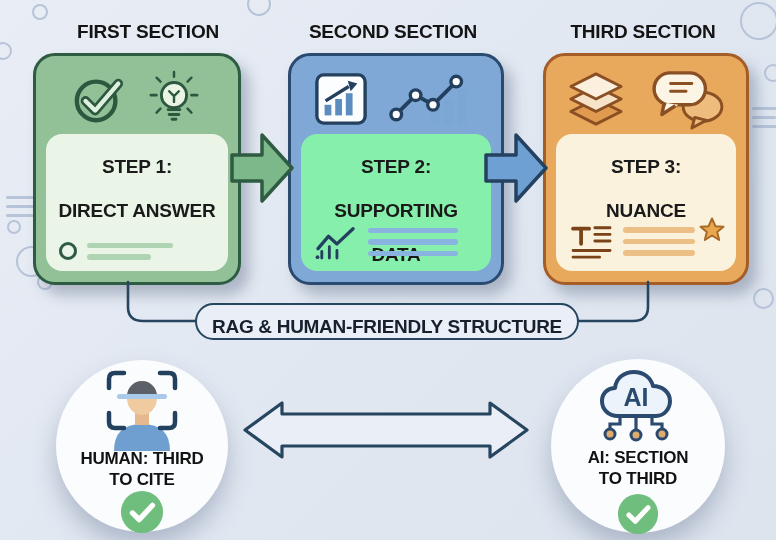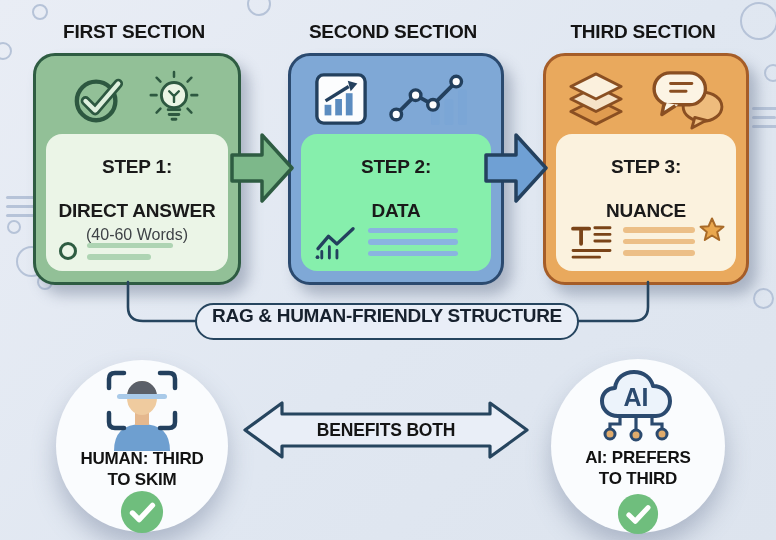--- a/index.html
+++ b/index.html
@@ -30,21 +30,21 @@
   .line-col{display:flex;flex-direction:column;gap:6px;margin-left:10px;}
   .ph-line{height:5.5px;border-radius:3px;}
   .bullet-dot{width:12px;height:12px;border:3.5px solid #2e5c42;border-radius:50%;background:#ebf5e7;}
   
   .flow-arrow{position:absolute;top:129px;}
   
   .overlay{position:absolute;left:0;top:0;pointer-events:none;}
   .pill{
     position:absolute;left:195px;top:303px;width:384px;height:37px;box-sizing:border-box;
     background:#e9eef7;border:2.6px solid #26455f;border-radius:19px;
-    display:flex;align-items:flex-start;justify-content:center;
+    display:flex;align-items:flex-end;justify-content:center;
     font-weight:bold;font-size:19px;letter-spacing:-0.3px;color:#17212e;
   }
   
   .big-circle{position:absolute;border-radius:50%;background:#fafcfe;box-shadow:0 14px 24px rgba(112,126,152,0.45);}
   .circle-left{left:56px;top:360px;width:172px;height:172px;}
   .circle-right{left:551px;top:359px;width:174px;height:174px;}
   .circle-icon{position:absolute;left:50%;transform:translateX(-50%);top:5px;}
   .circle-label{position:absolute;left:0;right:0;top:88px;text-align:center;font-weight:bold;font-size:17px;line-height:21px;letter-spacing:-0.2px;color:#121212;}
   .circle-label span{display:block;}
   .badge{position:absolute;left:50%;transform:translateX(-50%);bottom:-2px;}
@@ -66,21 +66,21 @@
   <div class="deco-line" style="left:752px;top:116px;width:24px;"></div>
   <div class="deco-line" style="left:752px;top:125px;width:26px;"></div>
   <div class="deco-line" style="left:6px;top:196px;width:42px;"></div>
   <div class="deco-line" style="left:6px;top:205px;width:38px;"></div>
   <div class="deco-line" style="left:6px;top:214px;width:42px;"></div>
   <div class="deco-circle" style="left:7px;top:220px;width:10px;height:10px;"></div>
   <div class="deco-circle" style="left:16px;top:246px;width:27px;height:27px;"></div>
   <div class="deco-circle" style="left:37px;top:274px;width:12px;height:12px;"></div>
   <div class="deco-circle" style="left:753px;top:288px;width:17px;height:17px;"></div>
 
-  <div class="sec-header" style="left:33px;width:202px;">FIRST SECTION</div>
+  <div class="sec-header" style="left:47px;width:202px;">FIRST SECTION</div>
   <div class="sec-header" style="left:288px;width:210px;">SECOND SECTION</div>
   <div class="sec-header" style="left:543px;width:200px;">THIRD SECTION</div>
 
   <div class="card card1">
     <div class="icon-row">
       <svg width="54" height="54" viewBox="0 0 56 56">
         <circle cx="25" cy="30" r="20" fill="none" stroke="#2d5840" stroke-width="4.5"></circle>
         <path d="M14 30 L24 40 L48 12" fill="none" stroke="#2d5840" stroke-width="10" stroke-linecap="round" stroke-linejoin="round"></path>
         <path d="M14 30 L24 40 L48 12" fill="none" stroke="#dff0de" stroke-width="4.5" stroke-linecap="round" stroke-linejoin="round"></path>
       </svg>
@@ -91,21 +91,20 @@
           <path d="M22 42 h12 M23 47 h10 M26 52 h4" stroke-width="3"></path>
           <path d="M28 8 V3 M14 13 L10 9 M42 13 L46 9 M10 27 H4 M46 27 H52 M14 41 L10 45 M42 41 L46 45" stroke-width="2.6"></path>
         </g>
       </svg>
     </div>
     <div class="panel panel1">
       <div class="step-title">
         <span>STEP 1:</span>
         <span>DIRECT ANSWER</span>
       </div>
-      <div class="subtitle">(40-60 Words)</div>
       <div class="panel-footer">
         <div class="bullet-dot"></div>
         <div class="line-col">
           <div class="ph-line" style="width:86px;background:#aed4b3;"></div>
           <div class="ph-line" style="width:64px;background:#aed4b3;"></div>
         </div>
       </div>
     </div>
   </div>
 
@@ -128,20 +127,21 @@
           <circle cx="8" cy="46" r="5.5"></circle>
             <circle cx="28" cy="26" r="5.5"></circle>
           <circle cx="46" cy="36" r="5.5"></circle>
             <circle cx="70" cy="12" r="5.5"></circle>
         </g>
       </svg>
     </div>
     <div class="panel panel2">
       <div class="step-title">
         <span>STEP 2:</span>
+        <span>SUPPORTING</span>
         <span>DATA</span>
       </div>
       <div class="panel-footer">
         <svg width="44" height="36" viewBox="0 0 46 38">
           <g stroke="#23405e" stroke-linecap="round" fill="none">
             <path d="M8 36 v-7 M16 36 v-12 M24 36 v-8" stroke-width="3"></path>
             <circle cx="3.5" cy="35" r="2" fill="#23405e" stroke="none"></circle>
             <polyline points="4,26 15,13 24,21 41,5" stroke-width="3.5" stroke-linejoin="round"></polyline>
           </g>
         </svg>
@@ -226,21 +226,21 @@
       <rect x="23" y="29" width="50" height="5" rx="2.5" fill="#a9cae9"></rect>
       <g stroke="#23405e" stroke-width="4.5" fill="none" stroke-linecap="round">
         <path d="M15 23 v-9 q0 -6 6 -6 h9"></path>
         <path d="M81 23 v-9 q0 -6 -6 -6 h-9"></path>
         <path d="M15 48 v9 q0 6 6 6 h9"></path>
         <path d="M81 48 v9 q0 6 -6 6 h-9"></path>
       </g>
     </svg>
     <div class="circle-label">
       <span>HUMAN: THIRD</span>
-      <span>TO SKIM</span>
+      <span>TO CITE</span>
     </div>
     <svg class="badge" width="44" height="44" viewBox="0 0 46 46">
       <circle cx="23" cy="23" r="22" fill="#6fbe7d"></circle>
       <path d="M13 24 l7 7 l14 -15" fill="none" stroke="#ffffff" stroke-width="5.5" stroke-linecap="round" stroke-linejoin="round"></path>
     </svg>
   </div>
 
   <div class="big-circle circle-right">
     <svg class="circle-icon" width="96" height="88" viewBox="0 0 96 88">
       <path d="M28 52 C18 52 12 45 12 37 C12 29 18 24 25 24 C26 14 34 8 44 8 C54 8 61 14 63 22 C72 22 80 28 80 37 C80 45 74 52 66 52 Z" fill="#ecf3fb" stroke="#2b4a6f" stroke-width="4" stroke-linejoin="round"></path>
@@ -250,29 +250,28 @@
         <path d="M30 52 v8 h-10 v5"></path>
         <path d="M62 52 v8 h10 v5"></path>
       </g>
       <g stroke="#2b4a6f" stroke-width="3" fill="#e0ab6c">
         <circle cx="46" cy="71" r="5"></circle>
         <circle cx="20" cy="70" r="5"></circle>
         <circle cx="72" cy="70" r="5"></circle>
       </g>
     </svg>
     <div class="circle-label">
-      <span>AI: PREFERS</span>
+      <span>AI: SECTION</span>
       <span>TO THIRD</span>
     </div>
     <svg class="badge" width="42" height="42" viewBox="0 0 46 46">
       <circle cx="23" cy="23" r="22" fill="#6fbe7d"></circle>
       <path d="M13 24 l7 7 l14 -15" fill="none" stroke="#ffffff" stroke-width="5.5" stroke-linecap="round" stroke-linejoin="round"></path>
     </svg>
   </div>
 
   <div class="benefits">
     <svg width="288" height="68" viewBox="0 0 288 68">
       <polygon points="3,34 40,7 40,18 248,18 248,7 285,34 248,61 248,50 40,50 40,61" fill="#e9eef7" stroke="#26455f" stroke-width="3.2" stroke-linejoin="round"></polygon>
     </svg>
-    <div class="benefits-label">BENEFITS BOTH</div>
   </div>
 
 </div>
 
 </body></html>

